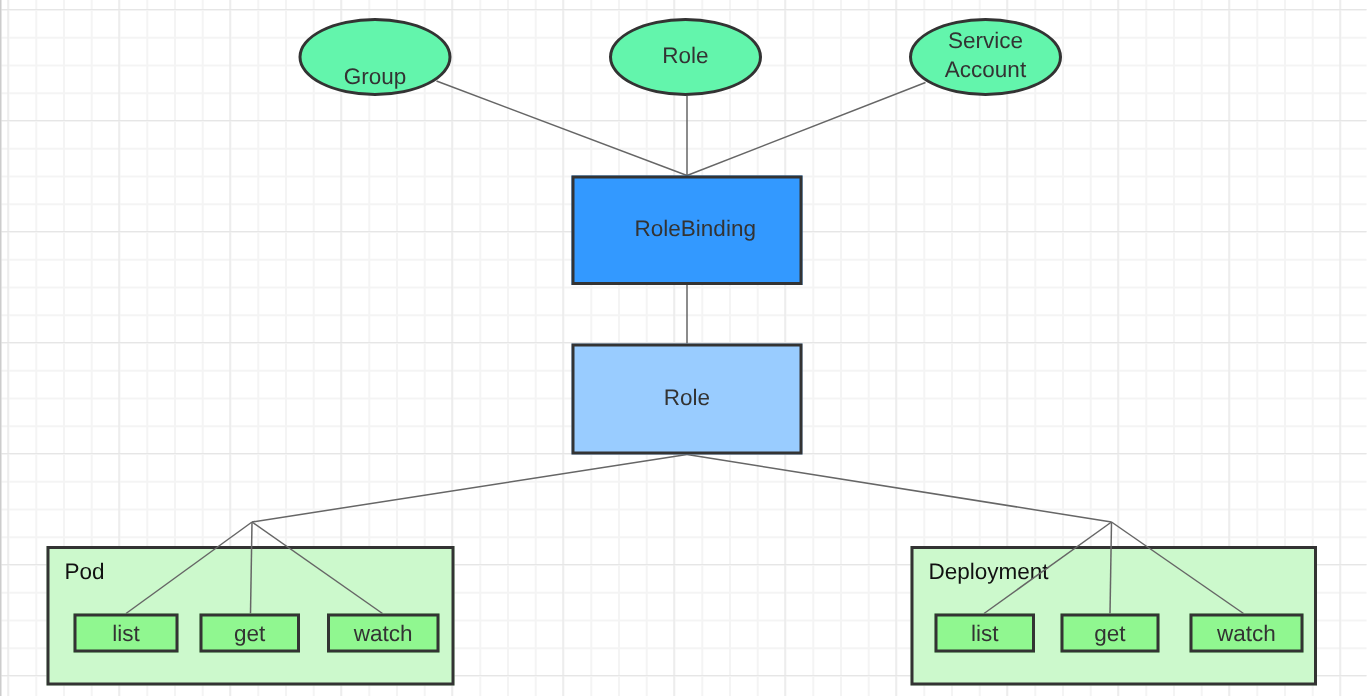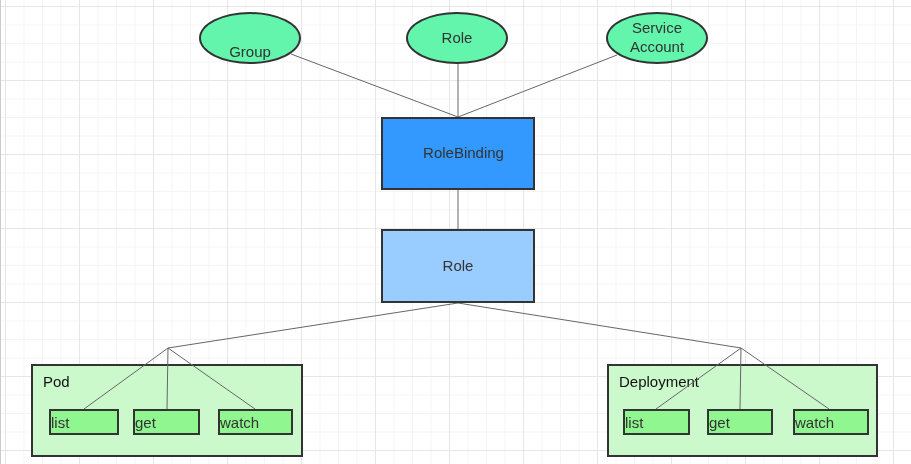--- a/index.html
+++ b/index.html
@@ -67,21 +67,21 @@
     font-size: 15px;
     color: #111111;
   }
   .verb {
     position: absolute;
     box-sizing: border-box;
     border: 2px solid var(--shape-border, #333333);
     background: var(--verb-fill, #90f790);
     display: flex;
     align-items: center;
-    justify-content: flex-start;
+    justify-content: center;
     font-size: 15px;
     color: #333333;
     z-index: 3;
   }
 </style>
 </head>
 <body>
 
 <div id="canvas">
 

